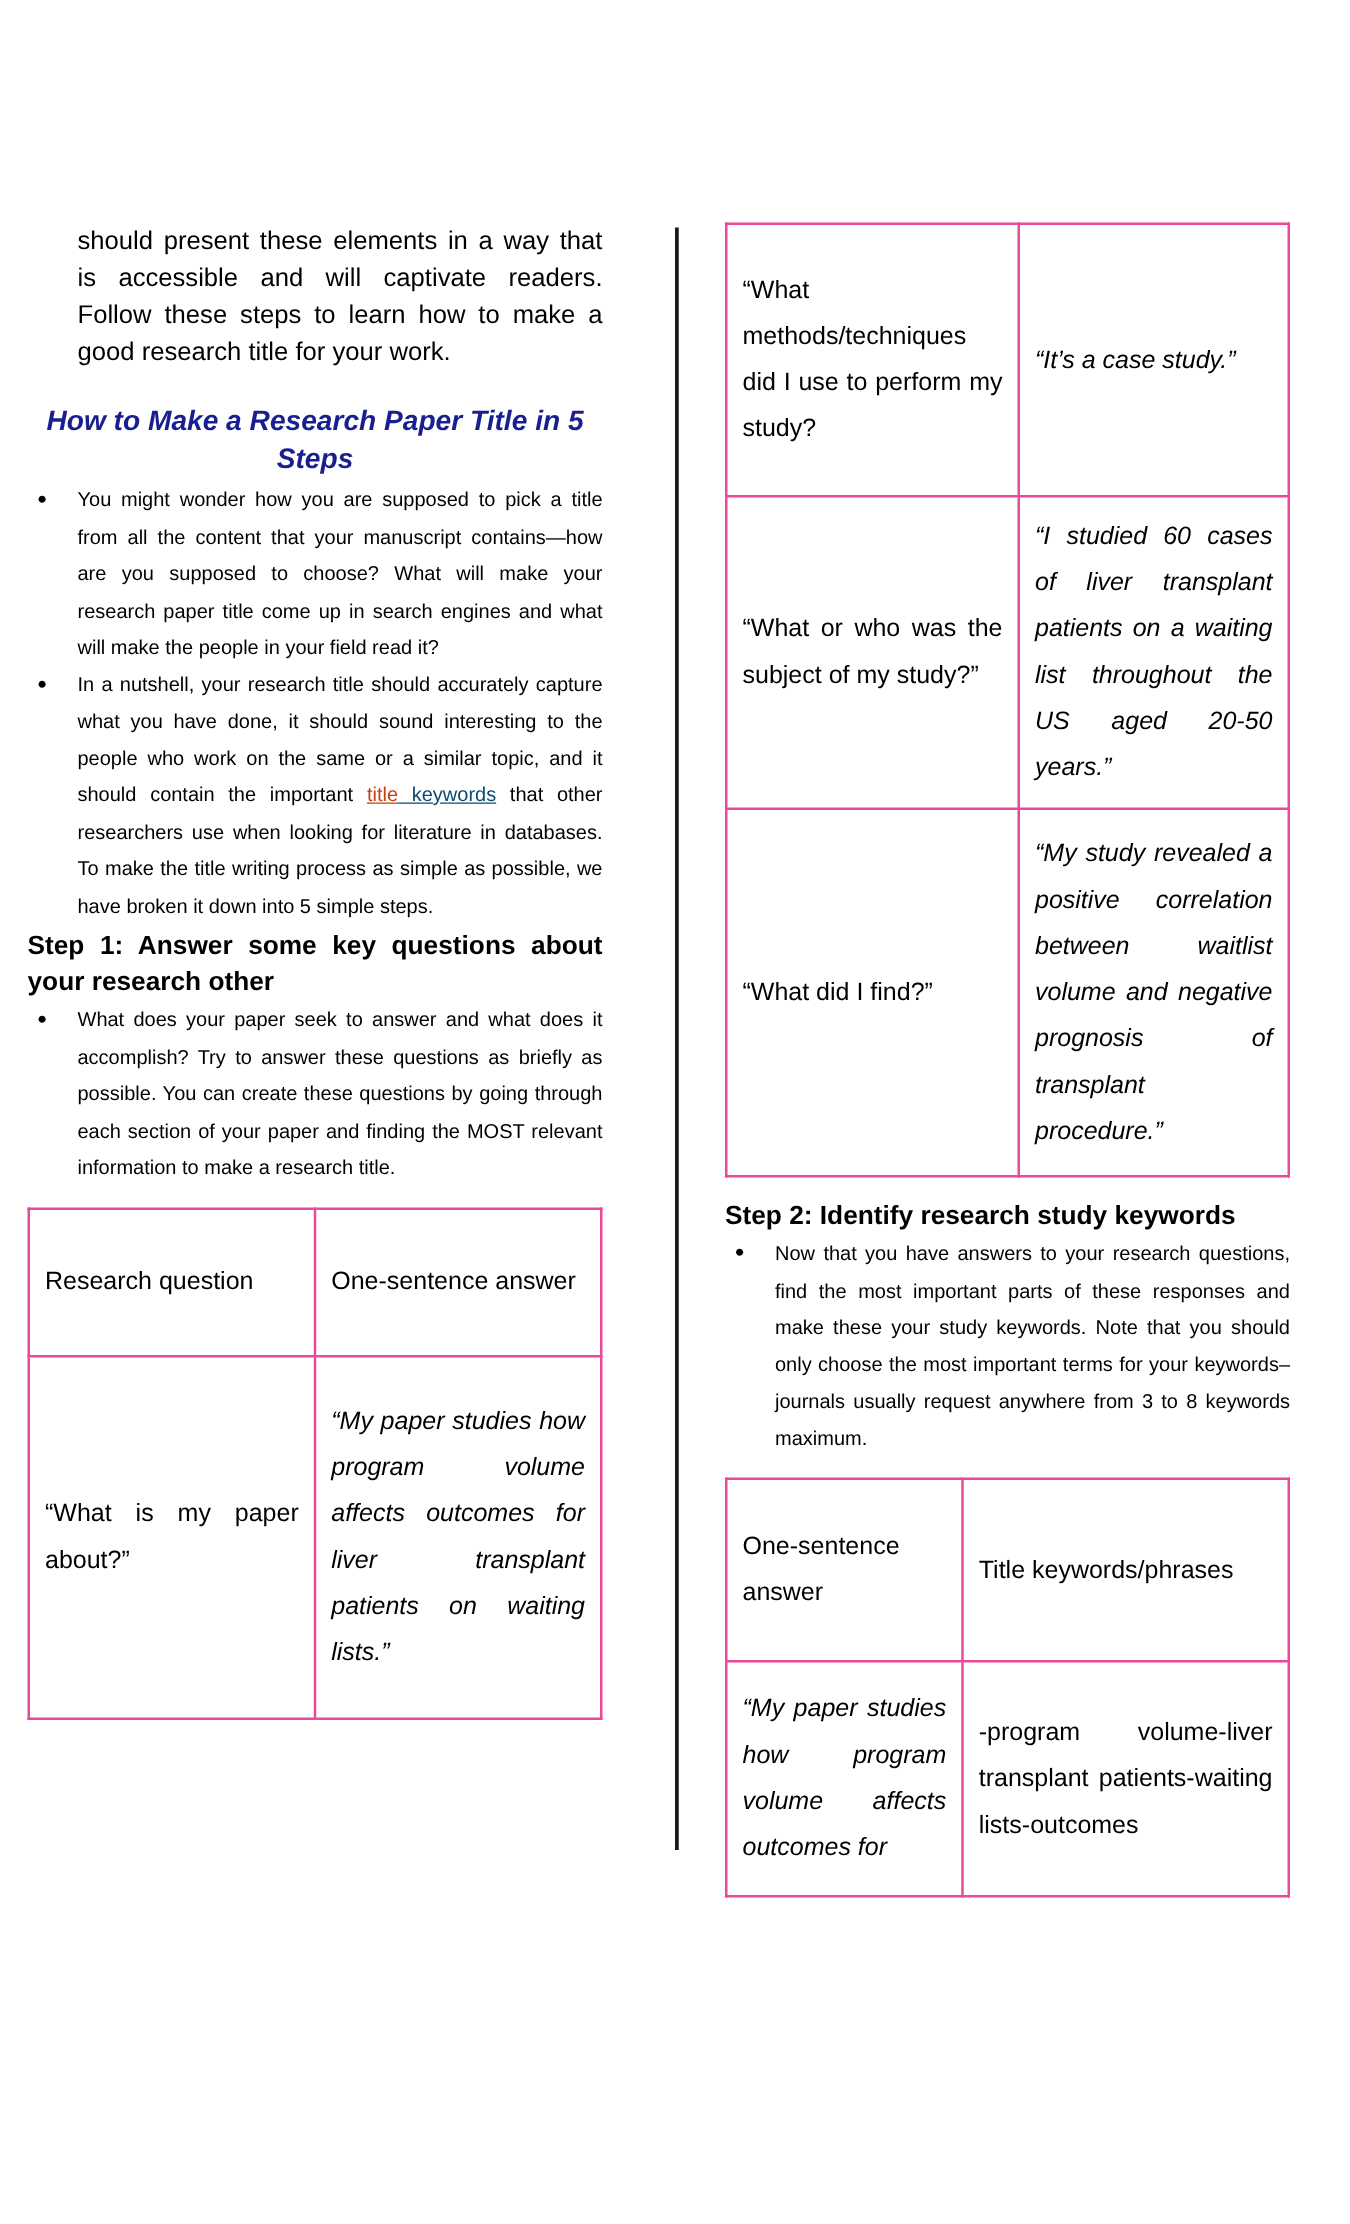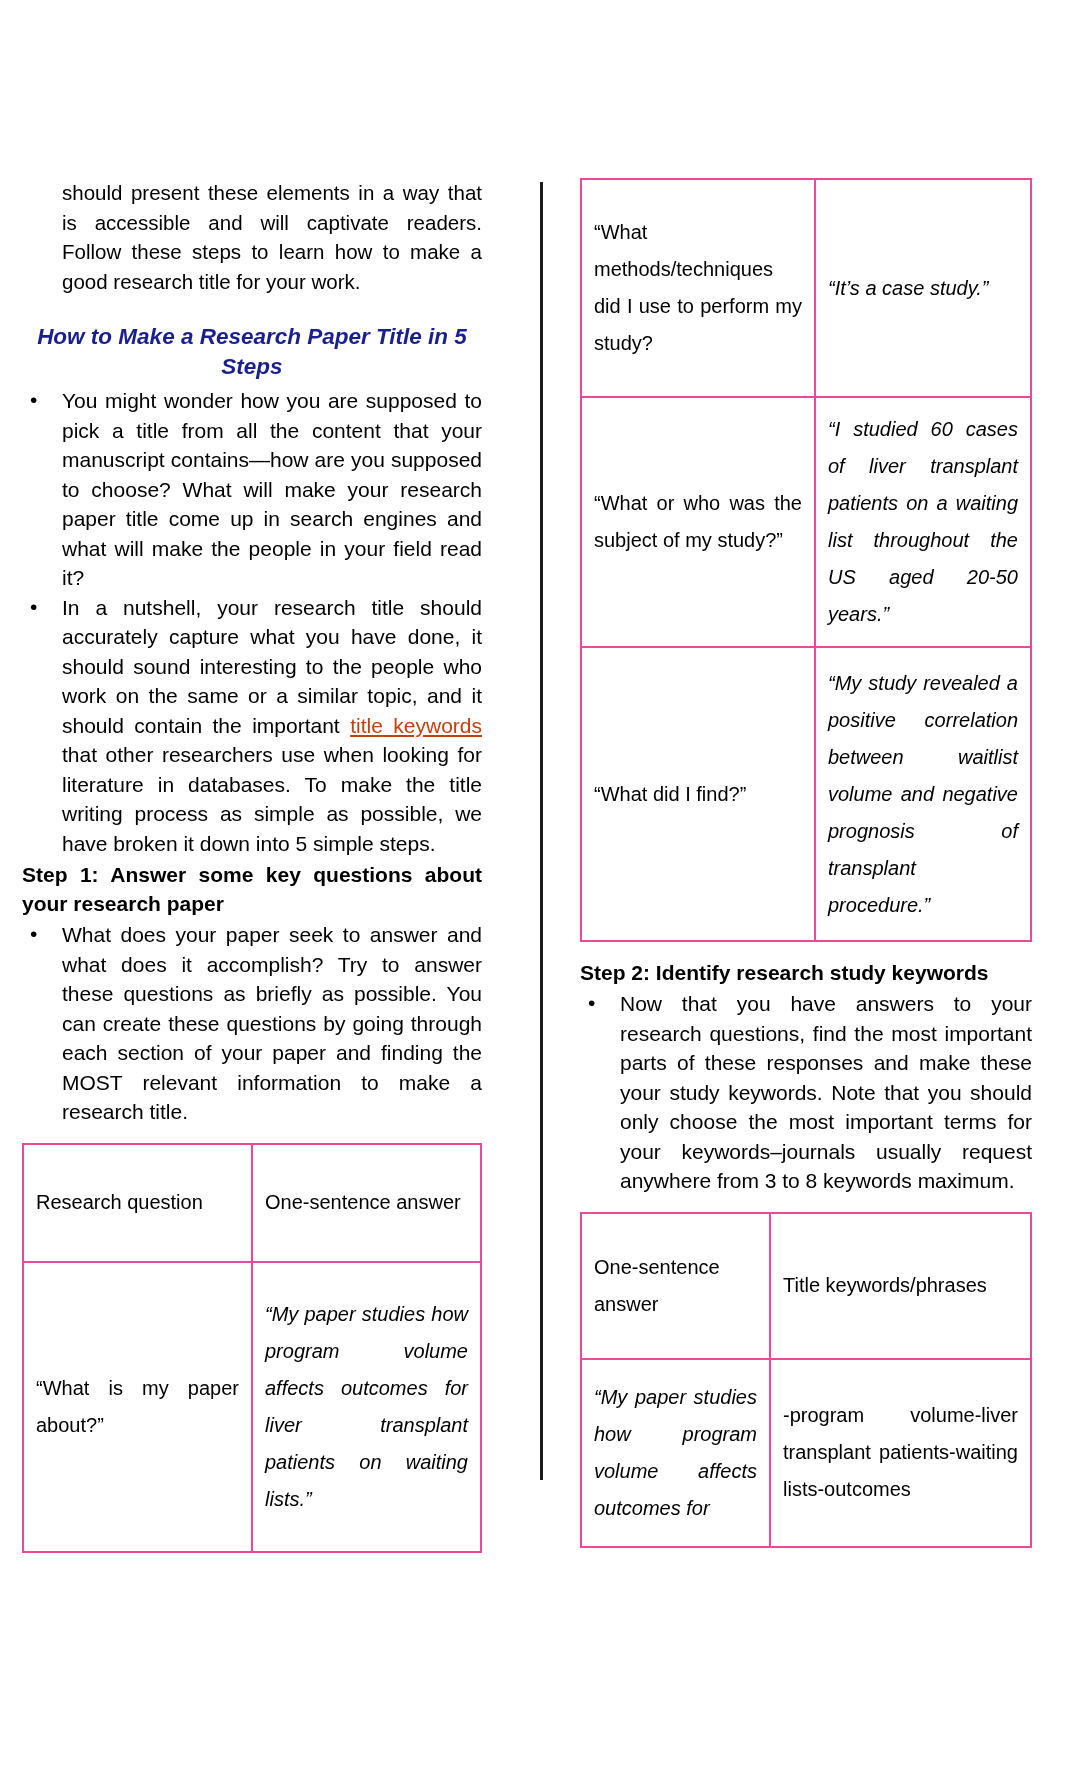--- a/index.html
+++ b/index.html
@@ -120,40 +120,40 @@
 
   ul.bullets {
     margin: 0;
     padding: 0;
     list-style: none;
   }
   ul.bullets li {
     position: relative;
     margin: 0 0 0 0;
     padding-left: 40px;
-    font-size: 21px;
+    font-size: 16px;
     line-height: 29.5px;
     text-align: justify;
     text-justify: inter-word;
   }
   ul.bullets li::before {
     content: "\2022";
     position: absolute;
     left: 8px;
     top: -1px;
     font-size: 21px;
     line-height: 29.5px;
   }
 
   a.inline-link {
     color: #c2410c;
     text-decoration: underline;
   }
   .kw-black {
-    color: #c2410c;
+    color: #0c4a6e;
     text-decoration: underline;
   }
 
   
   table.doc-table {
     border-collapse: collapse;
     width: 100%;
     table-layout: fixed;
   }
   table.doc-table td,
@@ -209,21 +209,21 @@
 
       <p class="indent-para">should present these elements in a way that is accessible and will captivate readers. Follow these steps to learn how to make a good research title for your work.</p>
 
       <div class="heading-blue">How to Make a Research Paper Title in 5 Steps</div>
 
       <ul class="bullets">
         <li>You might wonder how you are supposed to pick a title from all the content that your manuscript contains—how are you supposed to choose? What will make your research paper title come up in search engines and what will make the people in your field read it?</li>
         <li><span>In a nutshell, your research title should accurately capture what you have done, it should sound interesting to the people who work on the same or a similar topic, and it should contain the important </span><a class="inline-link" href="#">title</a><span class="kw-black"> keywords</span><span> that other researchers use when looking for literature in databases. To make the title writing process as simple as possible, we have broken it down into 5 simple steps.</span></li>
       </ul>
 
-      <div class="heading-bold">Step 1: Answer some key questions about your research paper</div>
+      <div class="heading-bold">Step 1: Answer some key questions about your research other</div>
 
       <ul class="bullets">
         <li>What does your paper seek to answer and what does it accomplish? Try to answer these questions as briefly as possible. You can create these questions by going through each section of your paper and finding the MOST relevant information to make a research title.</li>
       </ul>
 
       <table class="doc-table tbl-left">
         <colgroup>
             <col class="c1">
             <col class="c2">
           </colgroup>

